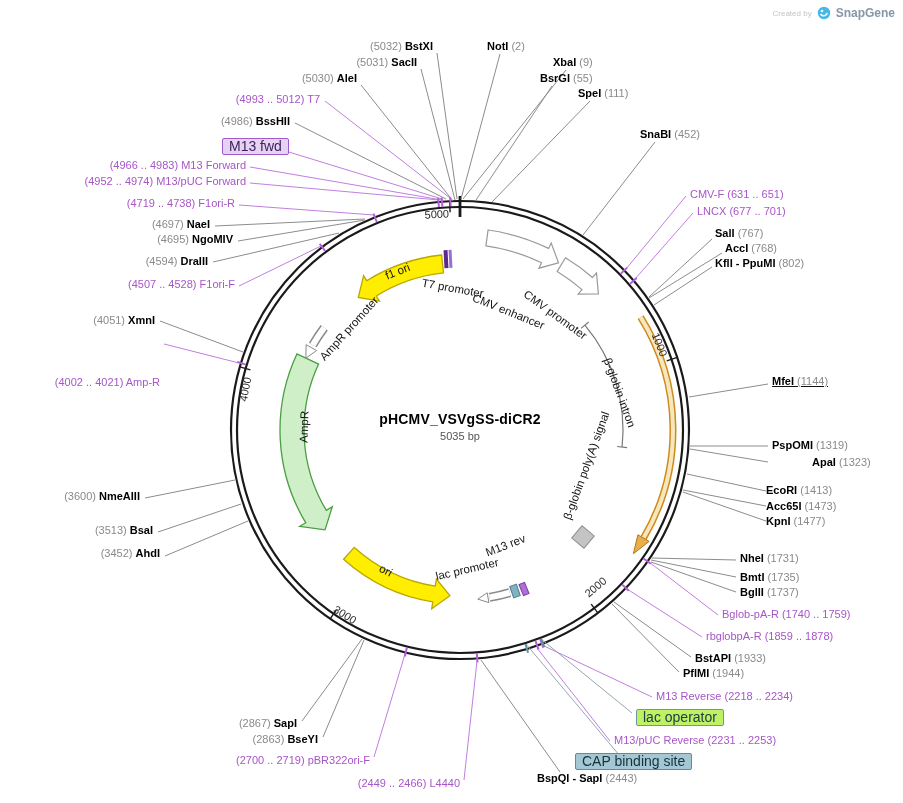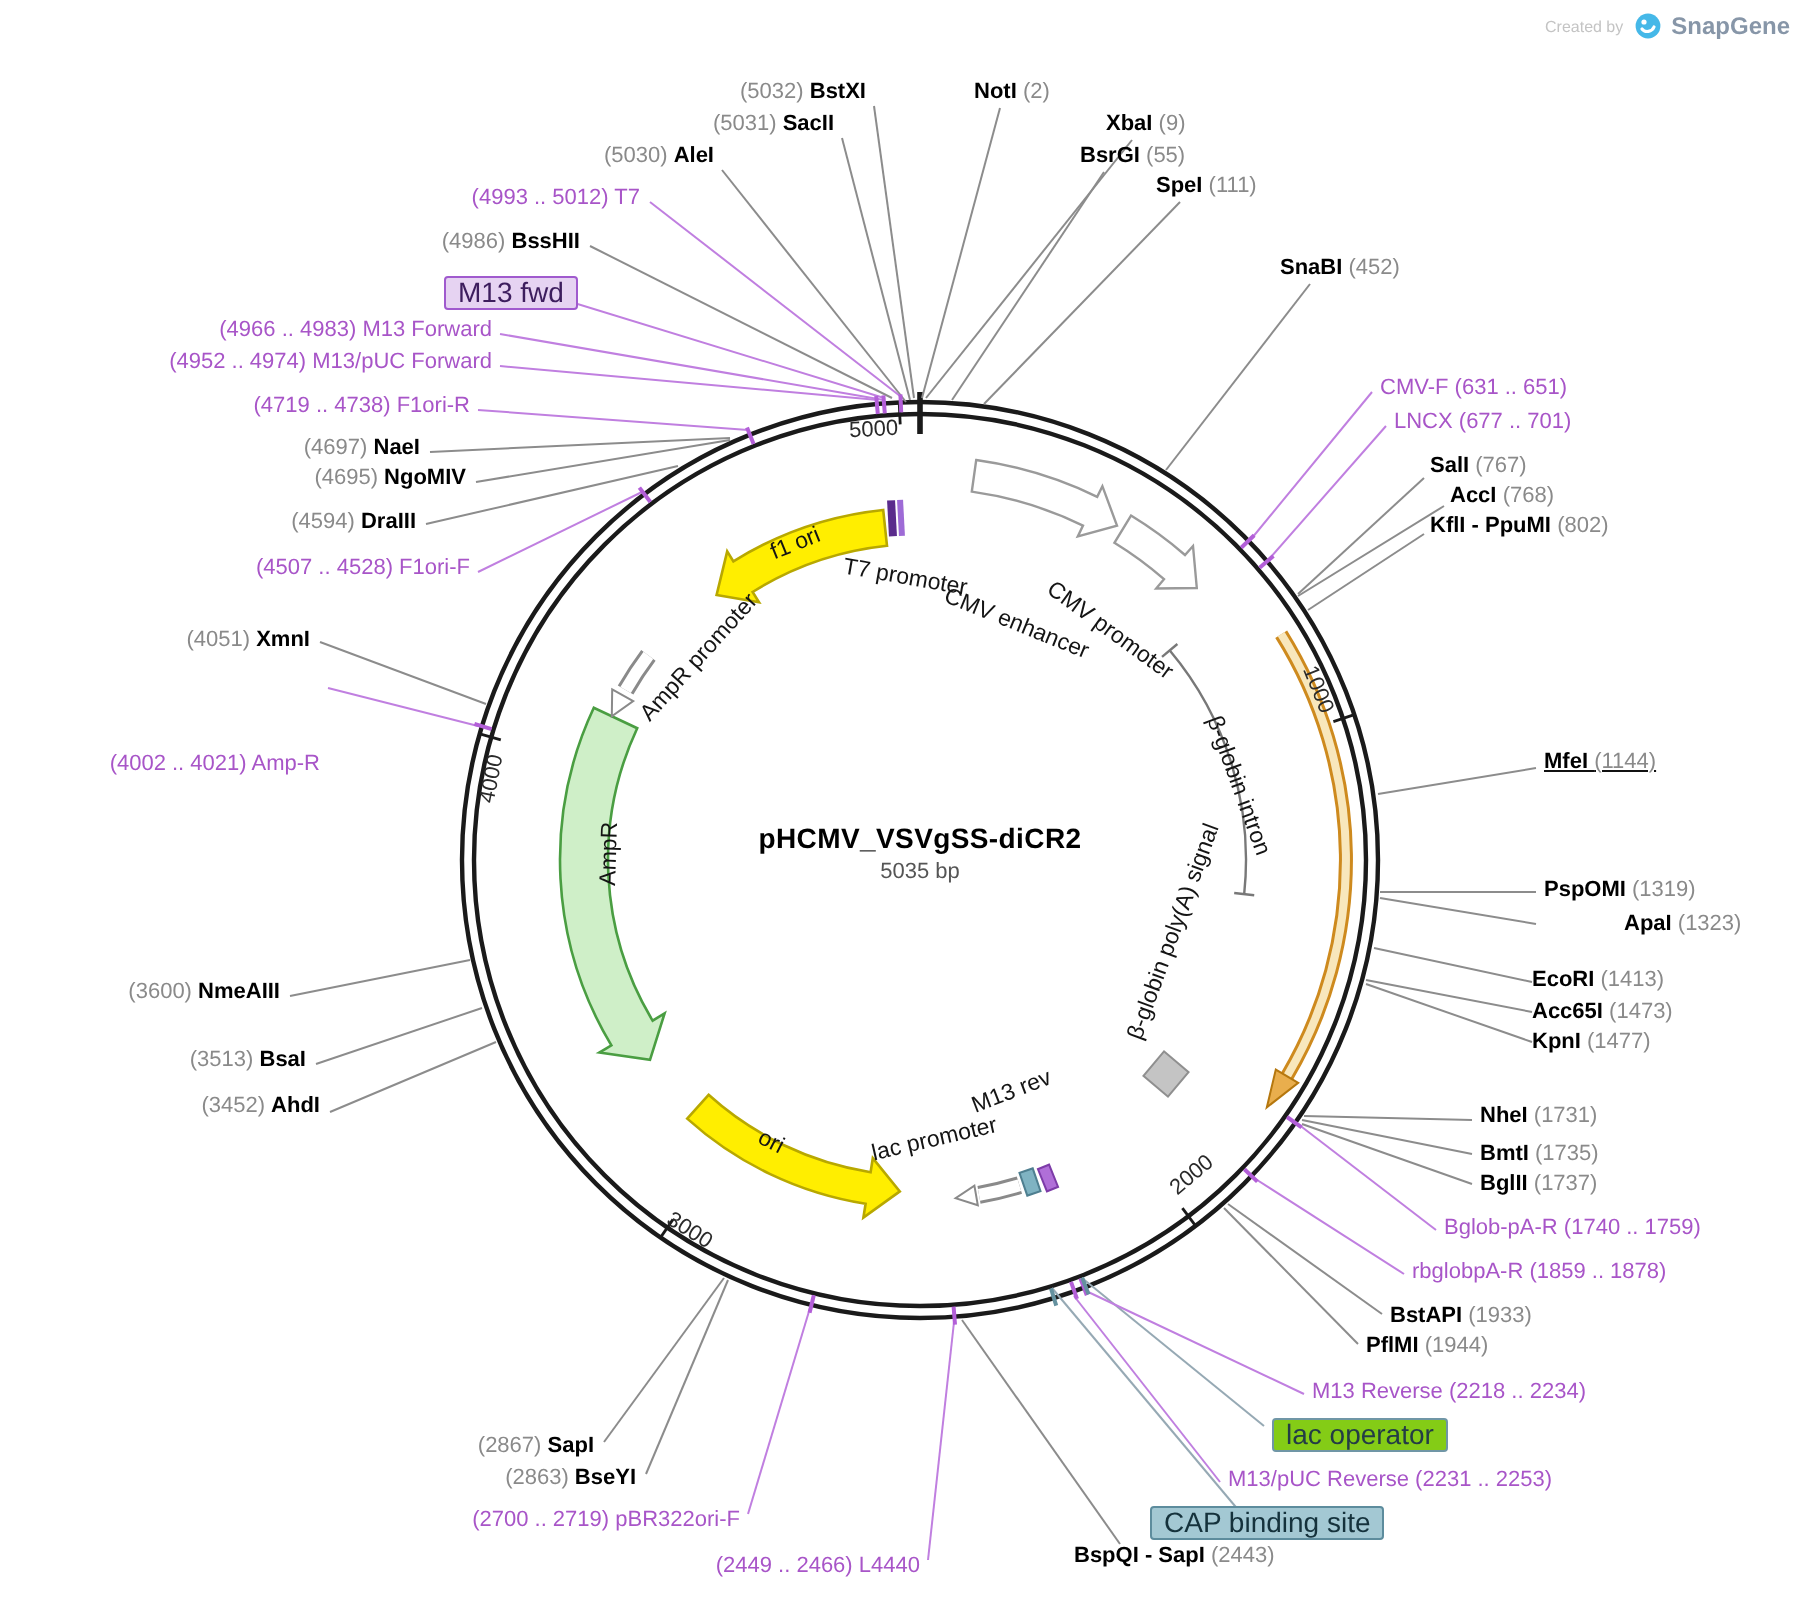--- a/index.html
+++ b/index.html
@@ -7,21 +7,21 @@
   .canvas{position:relative;width:903px;height:803px;background:#fff;overflow:hidden;
           font-family:"Liberation Sans","DejaVu Sans",sans-serif}
   svg.map{position:absolute;left:0;top:0;font-family:"Liberation Sans","DejaVu Sans",sans-serif}
   .lbl{position:absolute;font-size:11px;line-height:13px;white-space:nowrap;color:#111}
   .lbl .name{font-weight:700;color:#000}
   .lbl .pos{color:#8a8a8a;font-weight:400}
   .lbl.primer .name,.lbl.primer .pos{color:#a855c8;font-weight:400}
   .lbl.r{text-align:right}
   .boxlbl{position:absolute;font-size:14px;line-height:13px;padding:1px 6px;border-radius:2px;white-space:nowrap}
   .box-m13fwd{background:#e6d3f2;border:1px solid #a05ace;color:#3d1d5e}
-  .box-lacop{background:#84cc16;border:1px solid #7096a6;color:#233c46}
+  .box-lacop{background:#bef264;border:1px solid #7096a6;color:#233c46}
   .box-cap{background:#a3c8d3;border:1px solid #5d8c9d;color:#15323c}
   .title{position:absolute;text-align:center;width:260px}
   .title .pname{font-size:14px;font-weight:700;color:#000;letter-spacing:.2px}
   .title .psize{font-size:11px;color:#555;margin-top:3px}
   .credit{position:absolute;top:6px;right:8px;display:flex;align-items:center;gap:5px}
   .credit .created{font-size:8px;color:#c4c4c4}
   .credit .brand{font-size:12px;color:#8796a8;font-weight:700}
   .ftext{font-size:11.5px;fill:#141414}
   .ticknum{font-size:11px;fill:#2a2a2a}
 </style>

